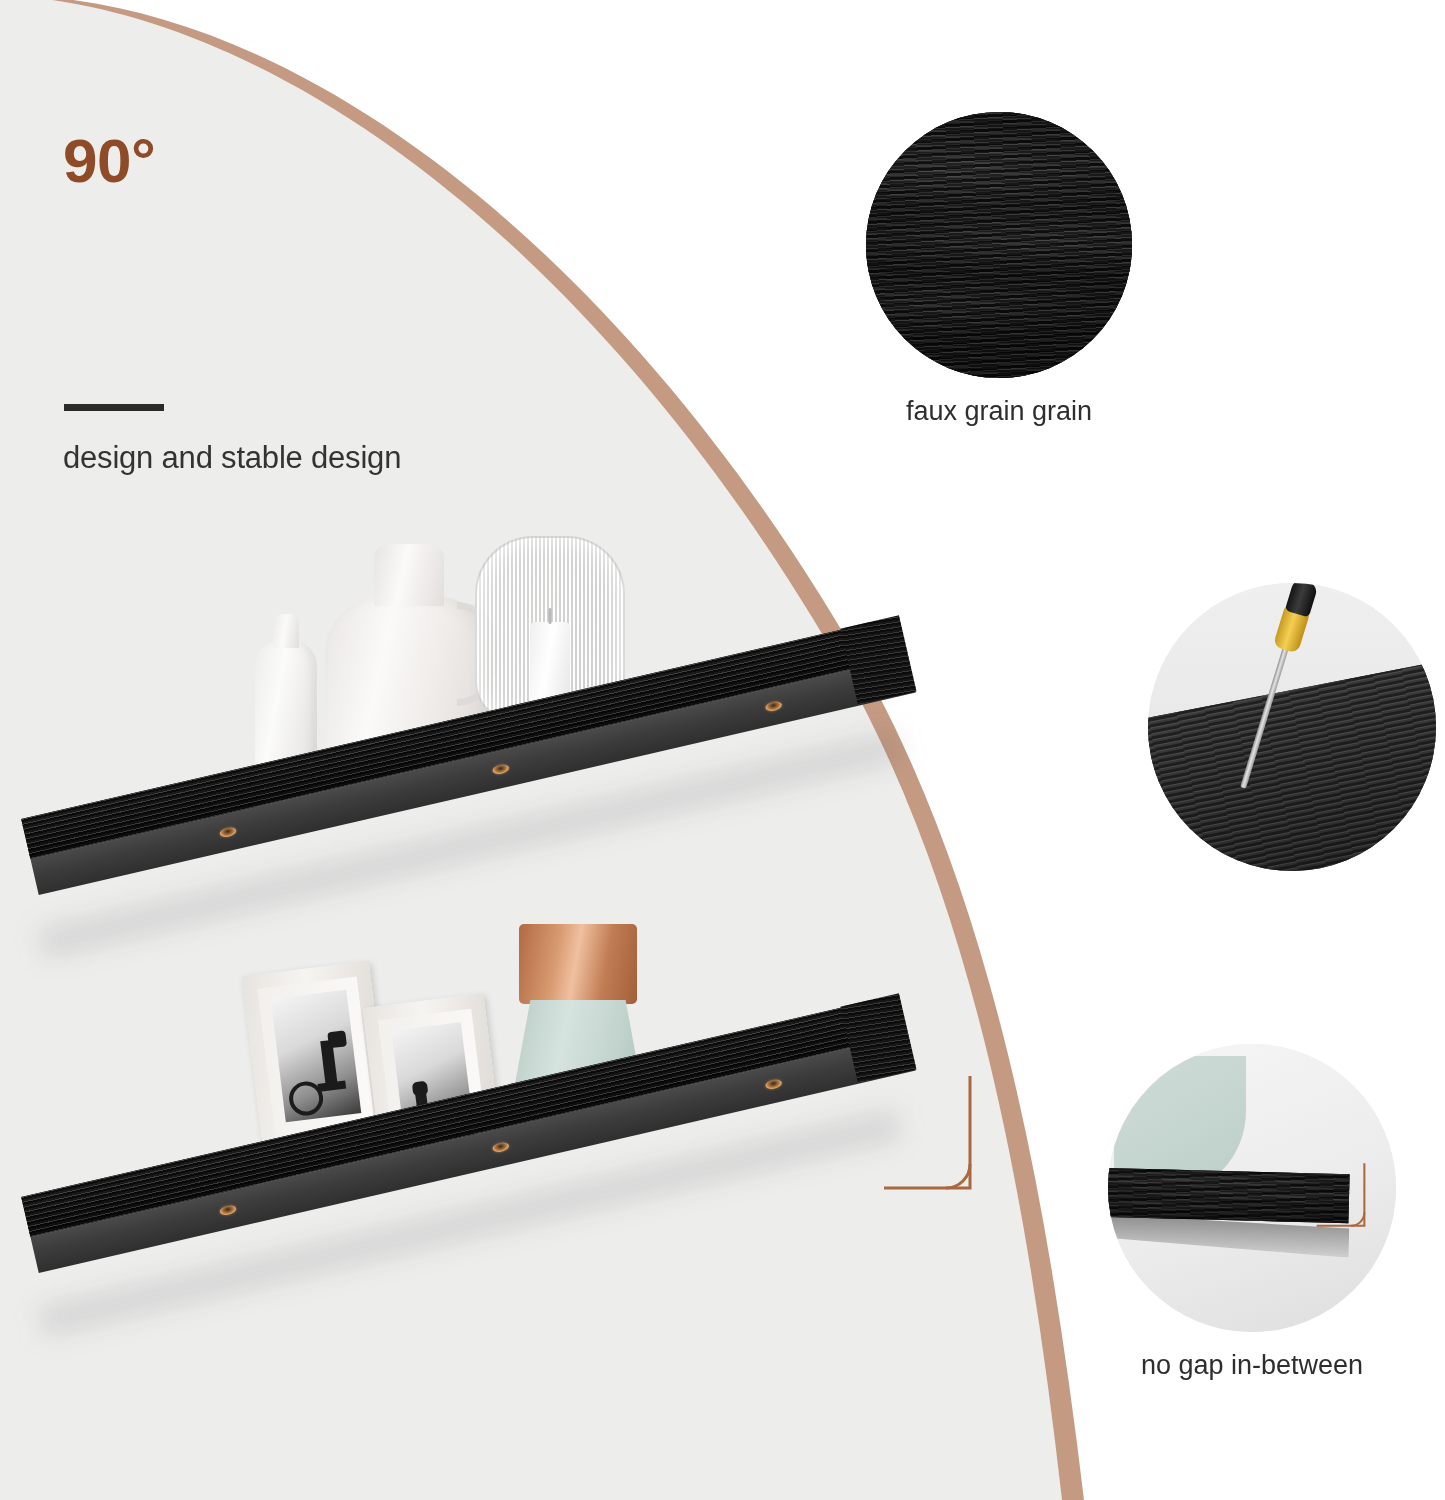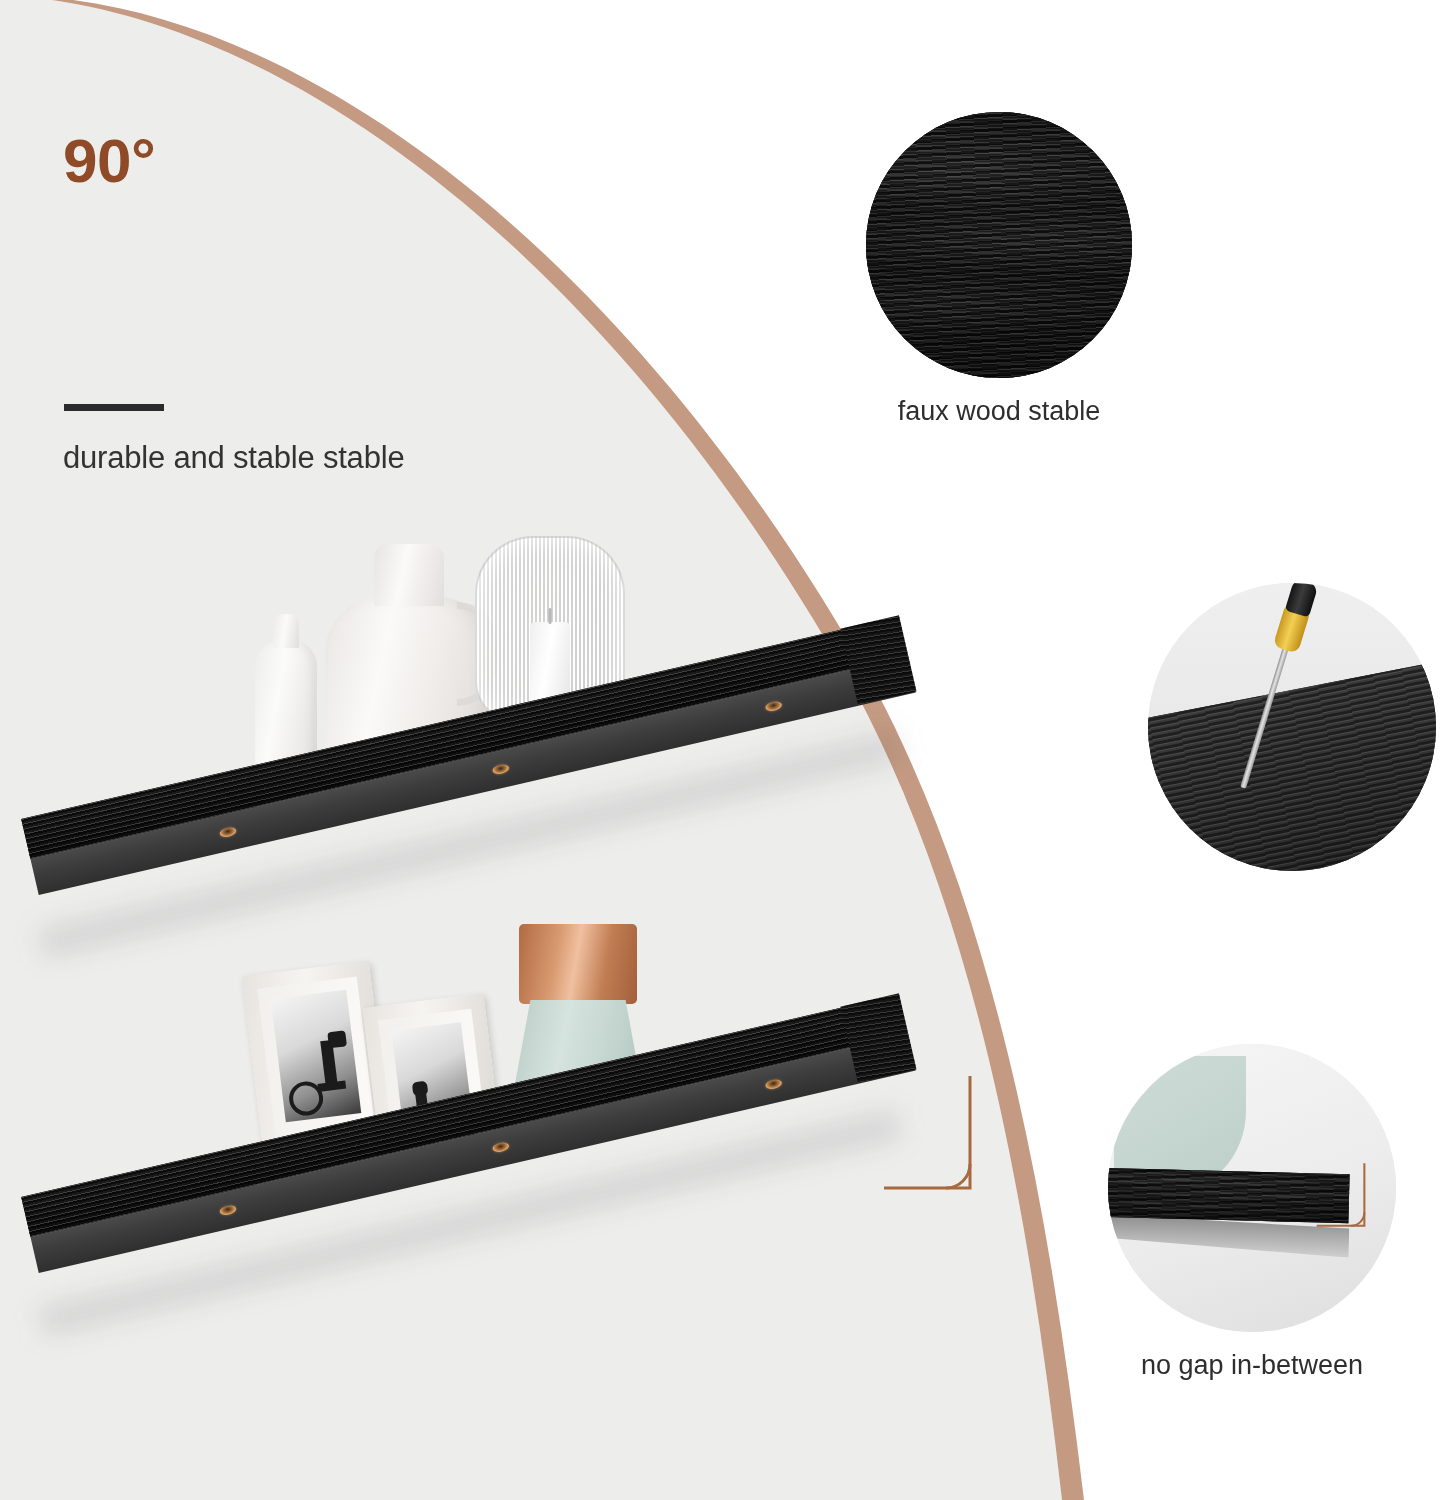--- a/index.html
+++ b/index.html
@@ -241,27 +241,27 @@
     <path d="M 0,0 L 52,0 C 330,40 640,300 860,700 C 980,930 1030,1220 1062,1500 L 0,1500 Z" fill="#EDEDEC"></path>
 
     <path d="M 52,0 C 330,40 640,300 860,700 C 980,930 1030,1220 1062,1500
              L 1084,1500 C 1050,1215 998,922 876,690 C 652,286 336,26 56,-2 Z" fill="#C49A82"></path>
   </svg>
 
   <div class="headline">
     <div class="h-line h-deg">90°</div>
   </div>
   <div class="divider"></div>
-  <div class="subtitle">durable and stable stable</div>
+  <div class="subtitle">design and stable design</div>
 
   <div class="feature" id="f1">
     <div class="circle">
       <div class="woodgrain"></div>
     </div>
-    <div class="cap">faux wood stable</div>
+    <div class="cap">faux grain grain</div>
   </div>
 
   <div class="feature" id="f2">
     <div class="circle">
       <div class="f2-top"></div>
       <div class="f2-wood">
         <div class="woodgrain mid" style="position:absolute;inset:0;"></div>
       </div>
       <div class="screwdriver">
         <div class="sd-shaft"></div>

